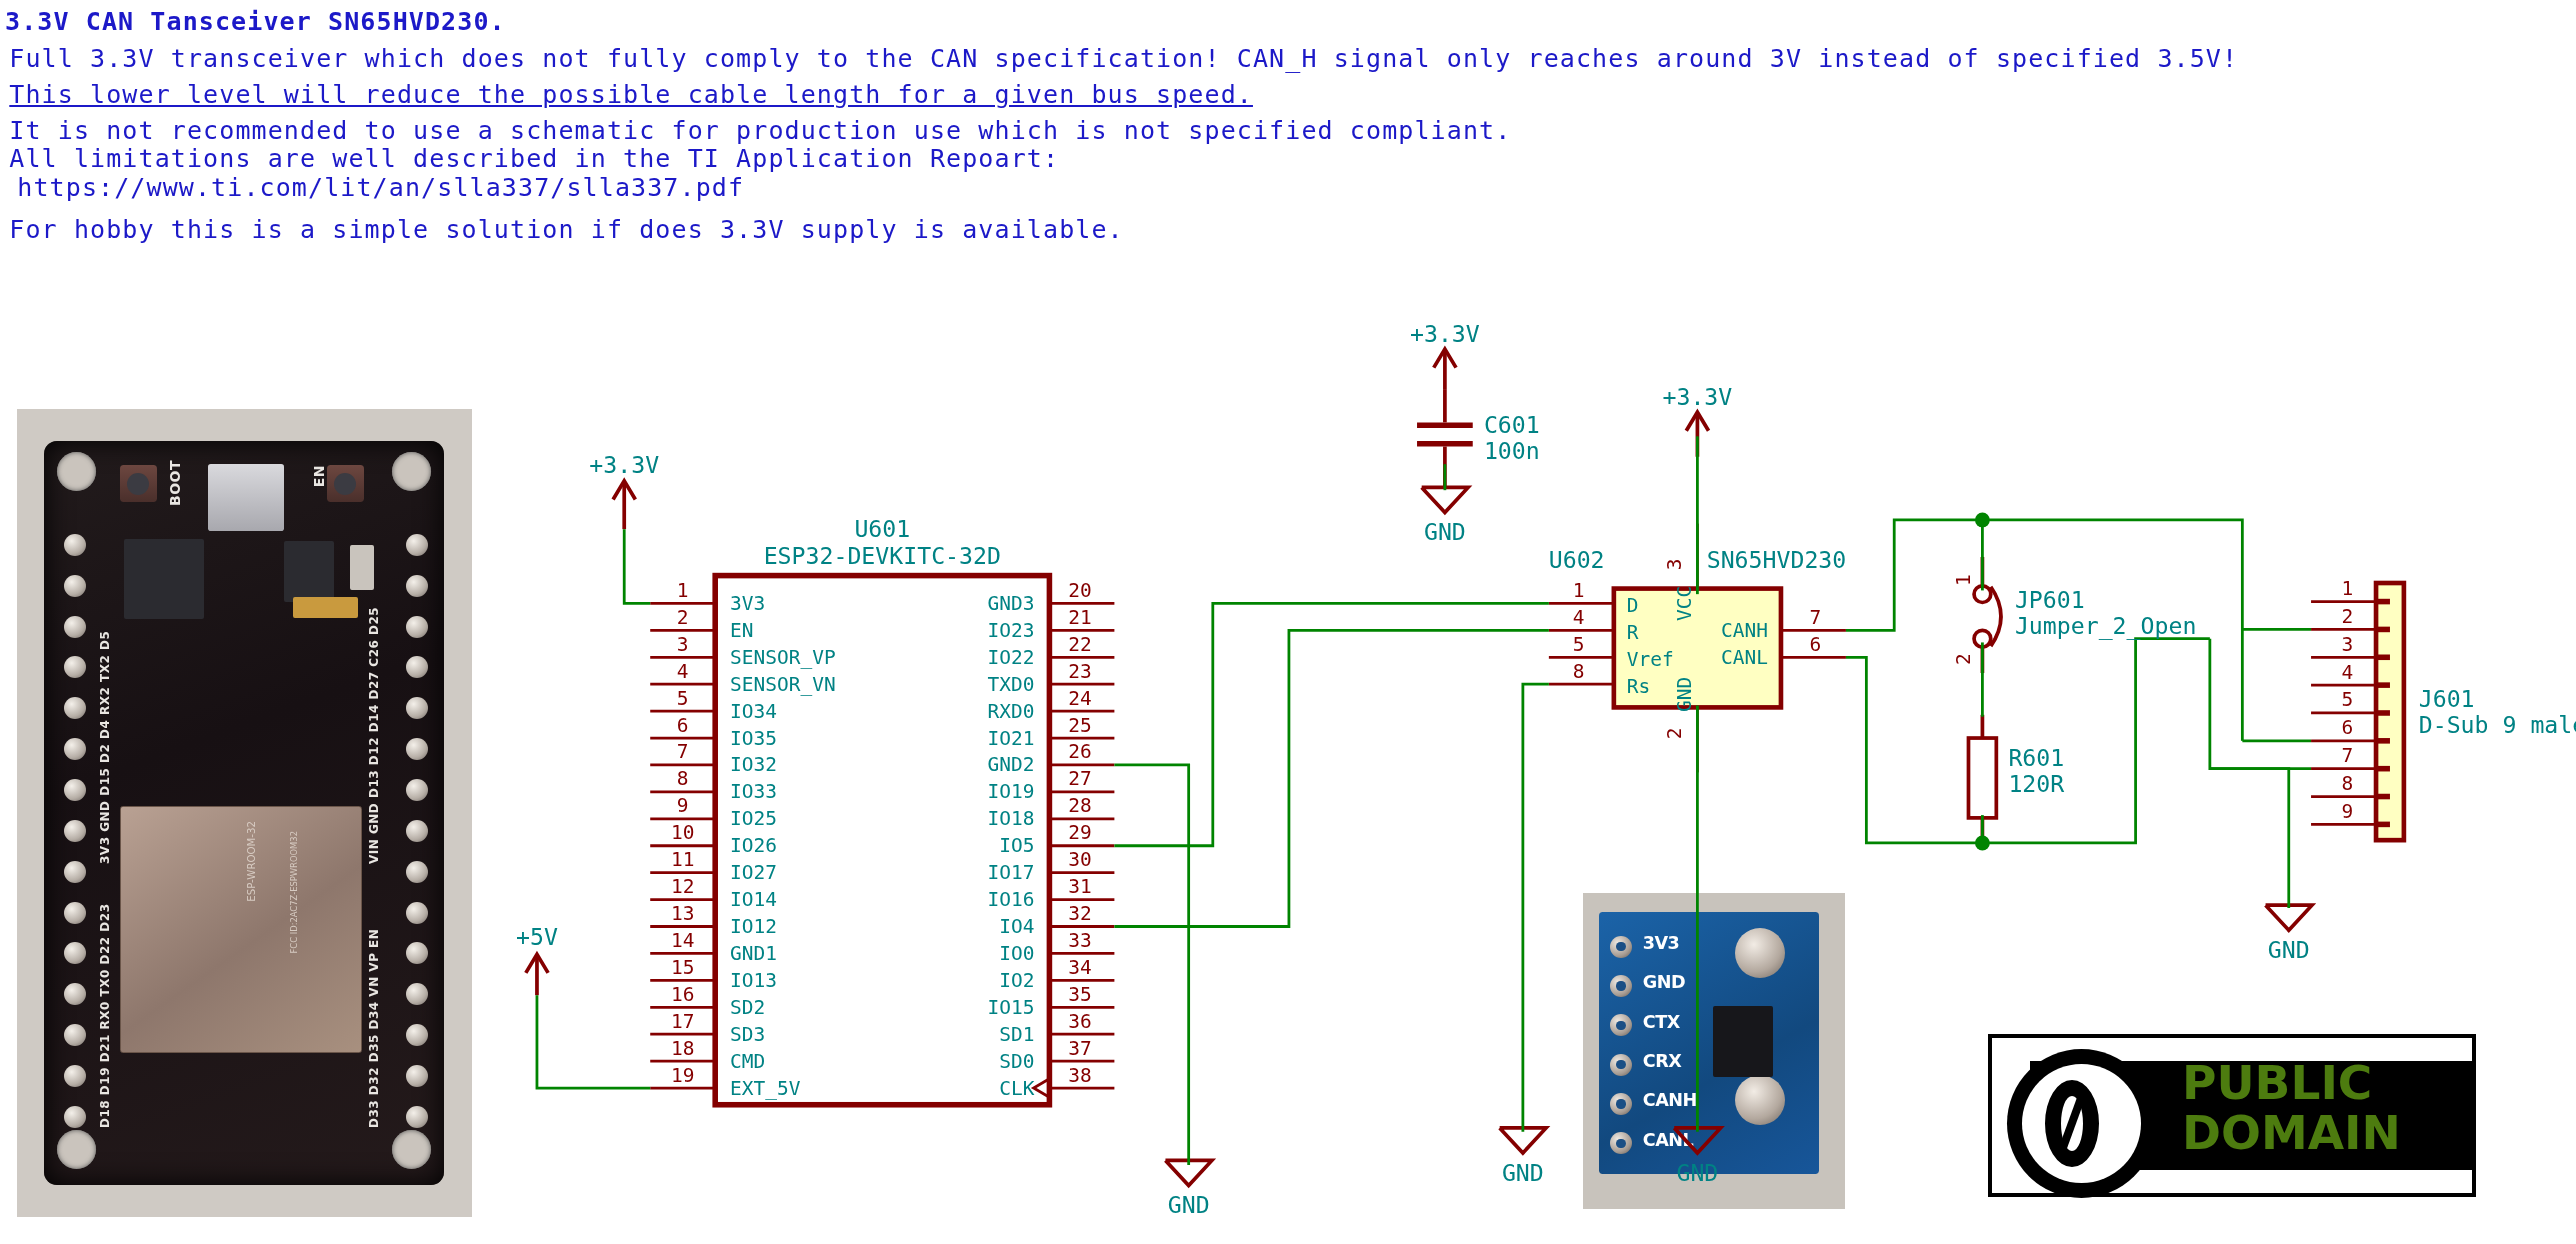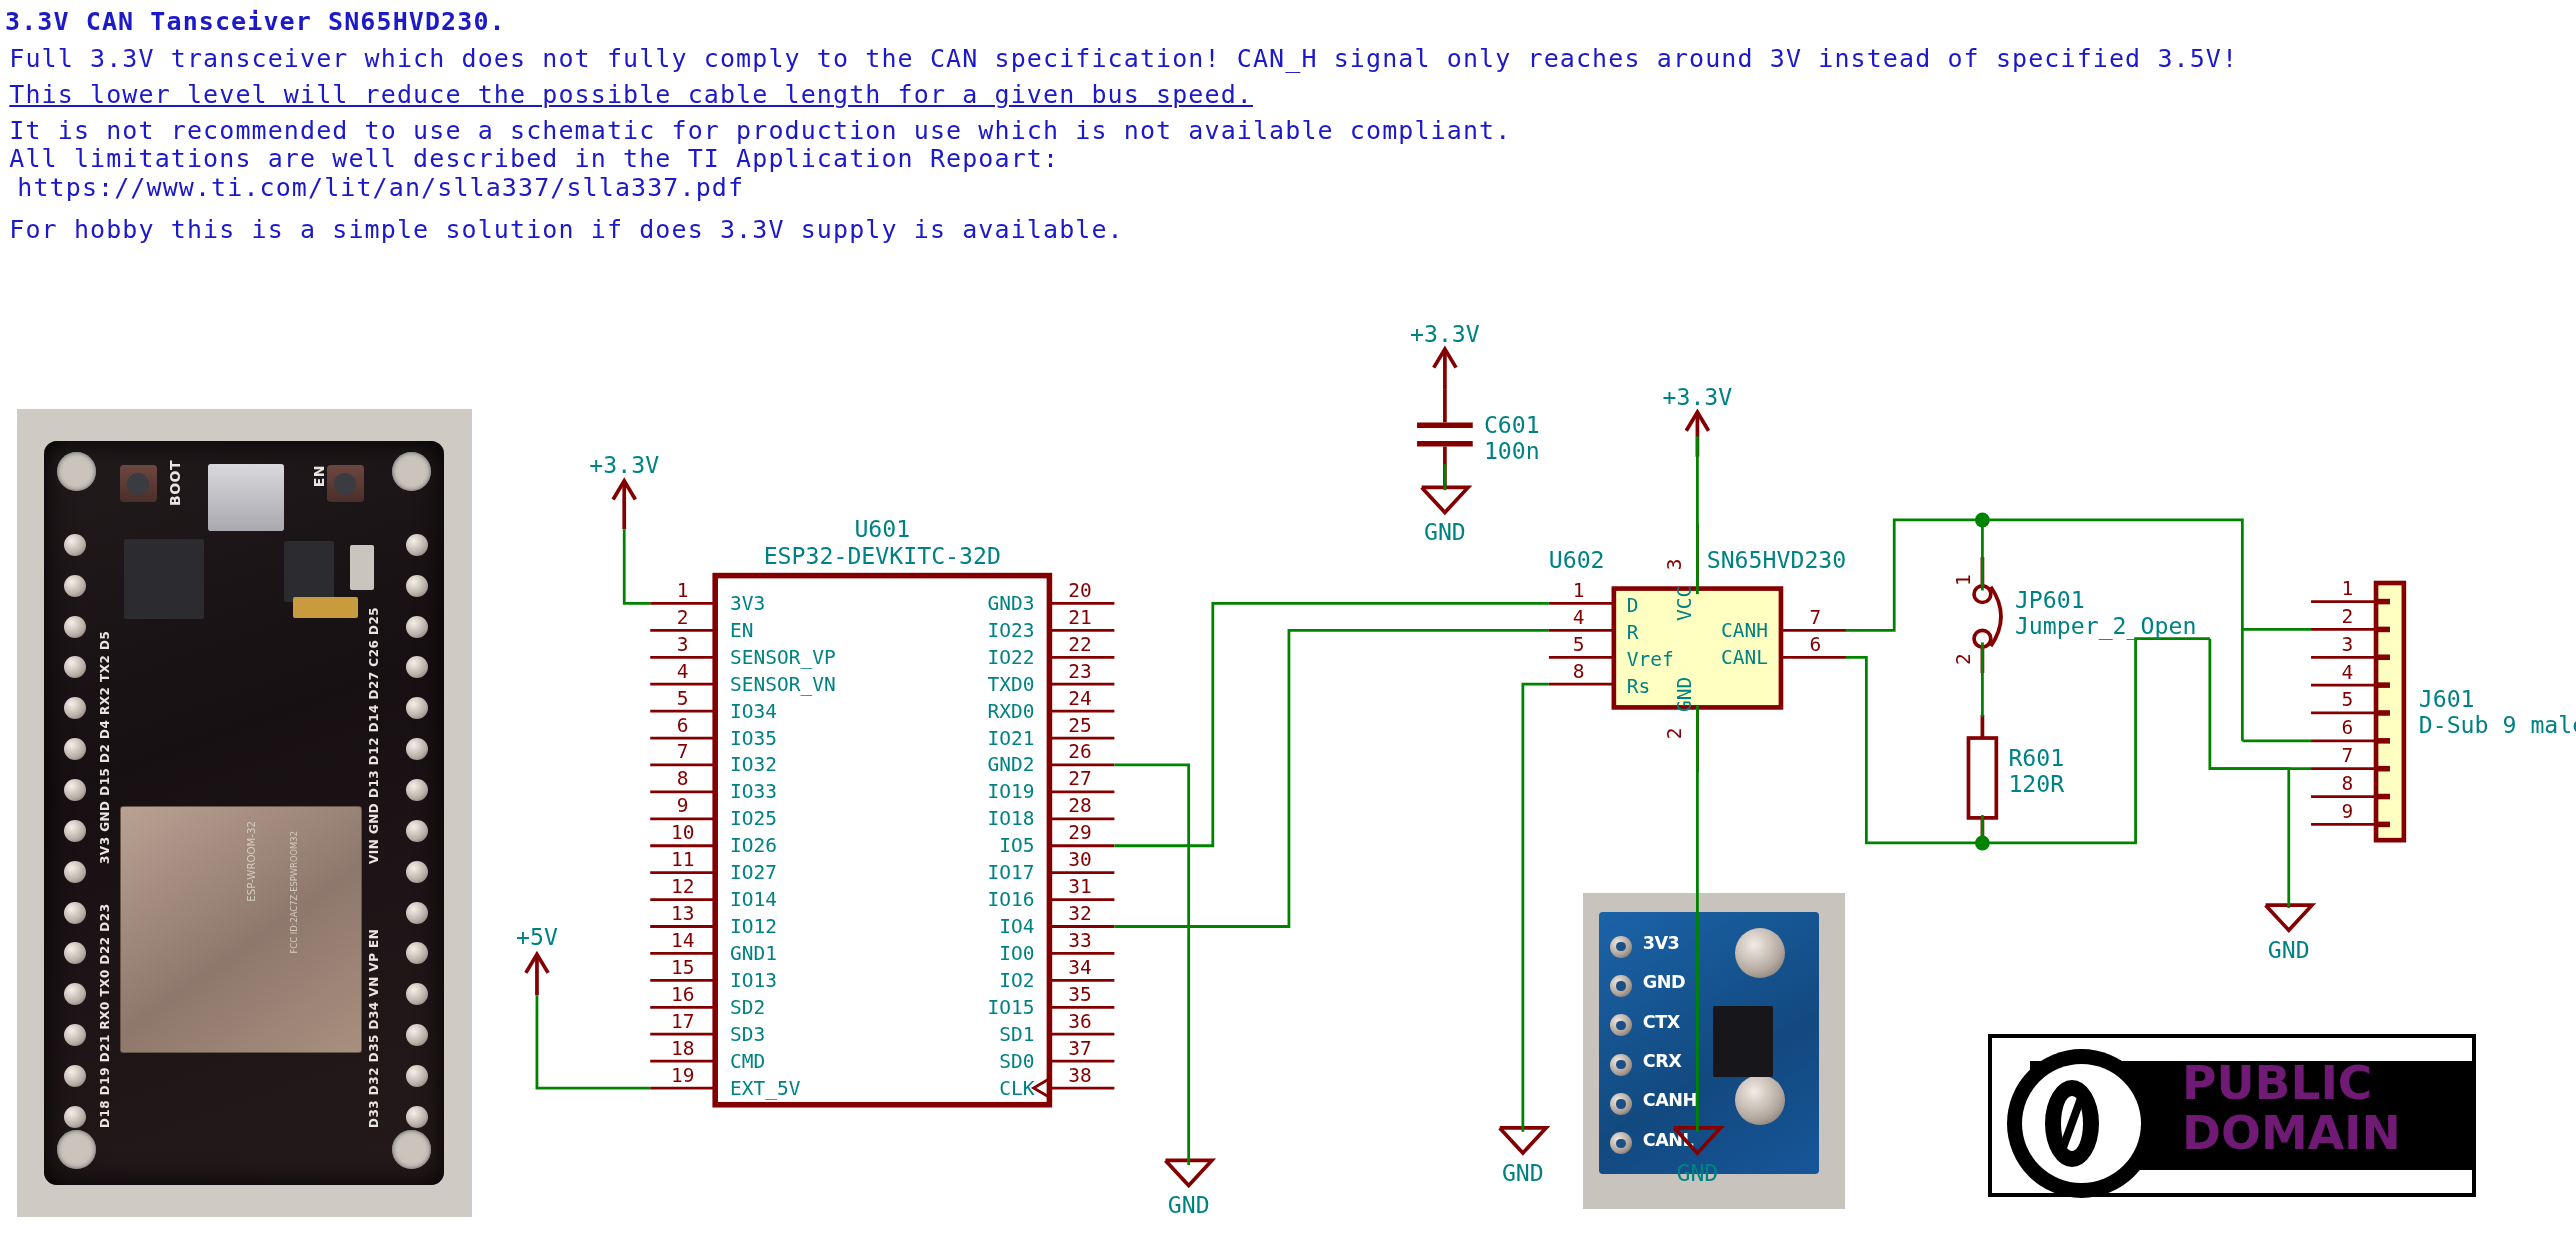--- a/index.html
+++ b/index.html
@@ -57,31 +57,31 @@
       border:4.6px solid #000;box-sizing:border-box;}
   #pd-bar{position:absolute;left:8%;top:15%;width:92%;height:70%;background:#000;}
   #pd-circle{position:absolute;left:3.2%;top:7%;width:149px;height:149px;
       border-radius:50%;background:#000;}
   #pd-circle:after{content:"";position:absolute;left:15px;top:15px;width:119px;height:119px;
       border-radius:50%;background:#fff;}
   #pd-zero{position:absolute;left:38px;top:31px;width:54px;height:87px;
       border:16px solid #000;border-radius:50%;box-sizing:border-box;z-index:3;}
   #pd-slash{position:absolute;left:61px;top:37px;width:8.4px;height:74px;background:#000;
       transform:rotate(20deg);z-index:4;}
-  #pd-text{position:absolute;left:190px;top:20.4px;color:#701a75;font-weight:bold;
+  #pd-text{position:absolute;left:190px;top:20.4px;color:#4d7c0f;font-weight:bold;
       font-size:47px;line-height:50px;z-index:5;
       font-family:"DejaVu Sans","Liberation Sans",sans-serif;letter-spacing:0px;}
 </style>
 </head>
 <body>
 
 <div class="note" style="left:5px;top:6.5px;font-weight:bold;">3.3V CAN Tansceiver SN65HVD230.</div>
 <div class="note" style="left:9.3px;top:44px;">Full 3.3V transceiver which does not fully comply to the CAN specification! CAN_H signal only reaches around 3V instead of specified 3.5V!</div>
 <div class="note" style="left:9.3px;top:80px;text-decoration:underline;">This lower level will reduce the possible cable length for a given bus speed.</div>
-<div class="note" style="left:9.3px;top:116px;">It is not recommended to use a schematic for production use which is not available compliant.</div>
+<div class="note" style="left:9.3px;top:116px;">It is not recommended to use a schematic for production use which is not specified compliant.</div>
 <div class="note" style="left:9.3px;top:144px;text-align:right;">All limitations are well described in the TI Application Repoart:</div>
 <div class="note" style="left:9.3px;top:173px;margin-left:8px;">https://www.ti.com/lit/an/slla337/slla337.pdf</div>
 <div class="note" style="left:9.3px;top:215px;">For hobby this is a simple solution if does 3.3V supply is available.</div>
 
 <div class="ph" id="esp32-photo">
   <div id="esp32-board">
     <div class="hole" style="left:13px;top:11px;"></div>
     <div class="hole" style="left:348px;top:11px;"></div>
     <div class="hole" style="left:13px;top:689px;"></div>
     <div class="hole" style="left:348px;top:689px;"></div>

